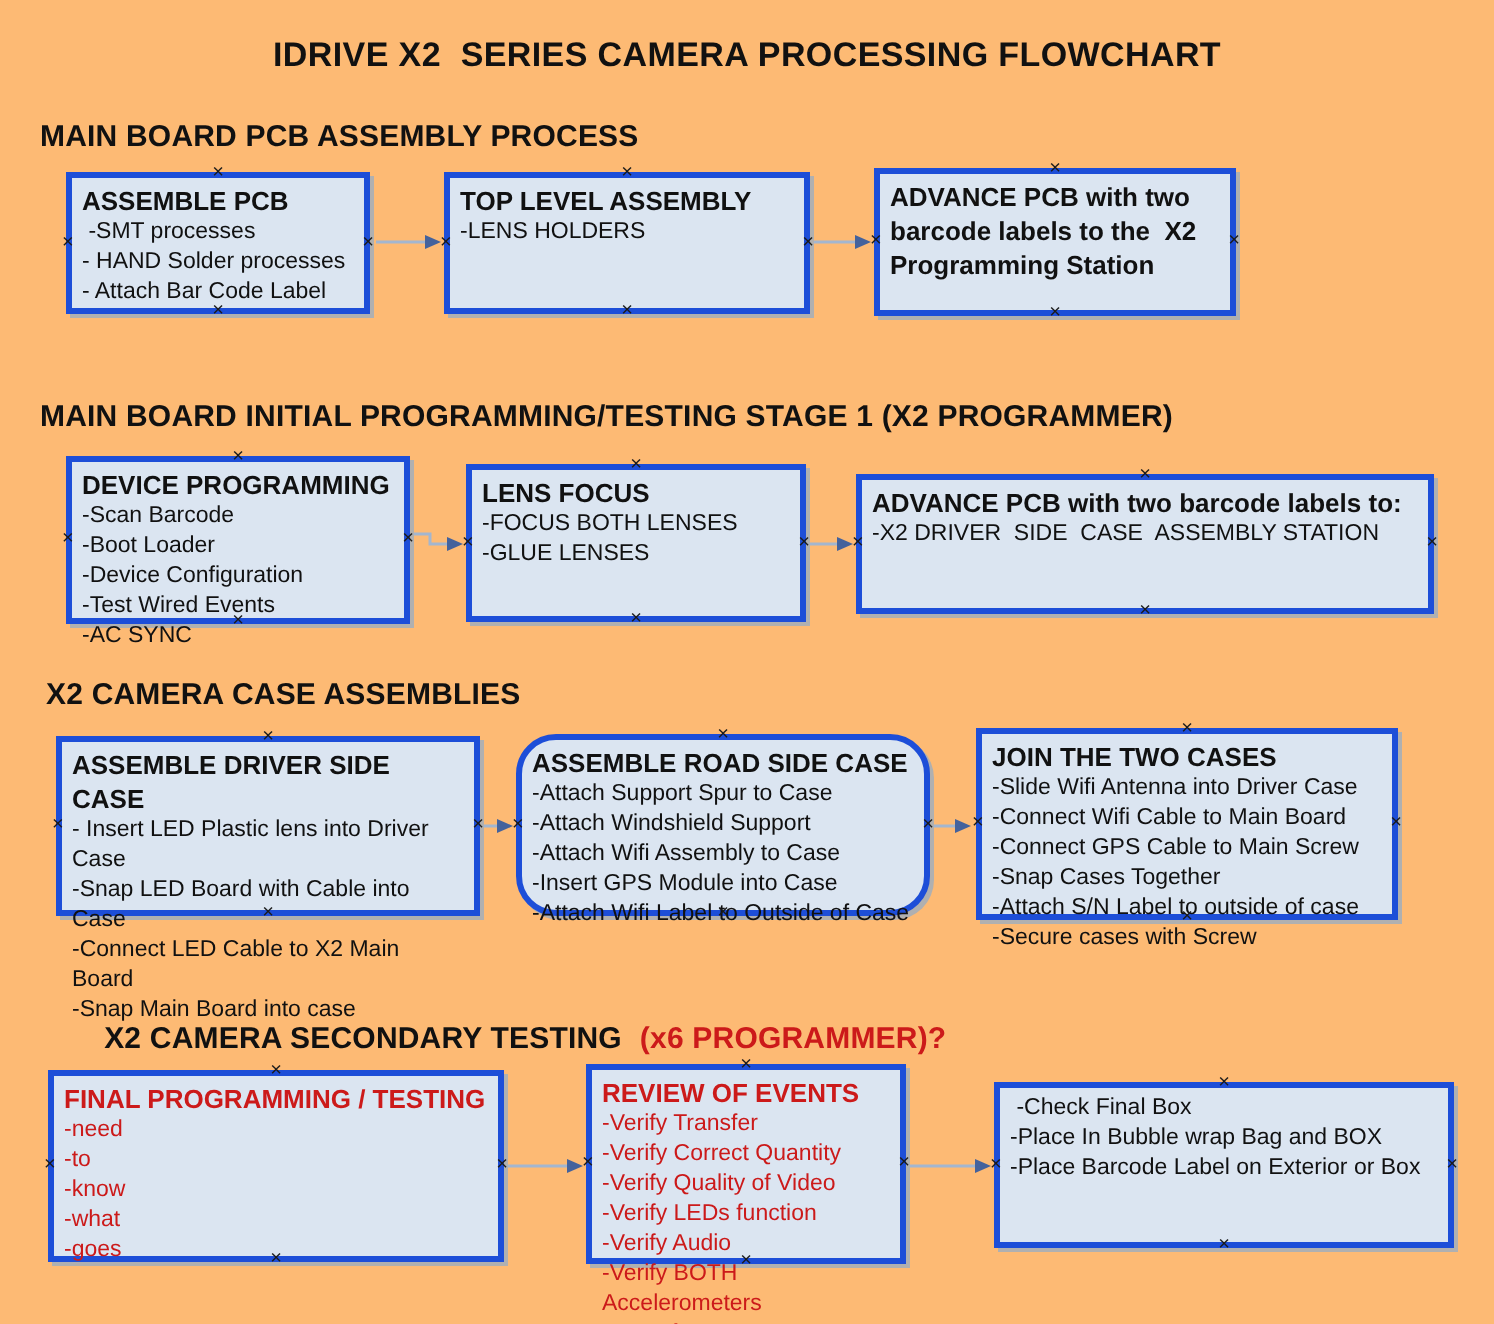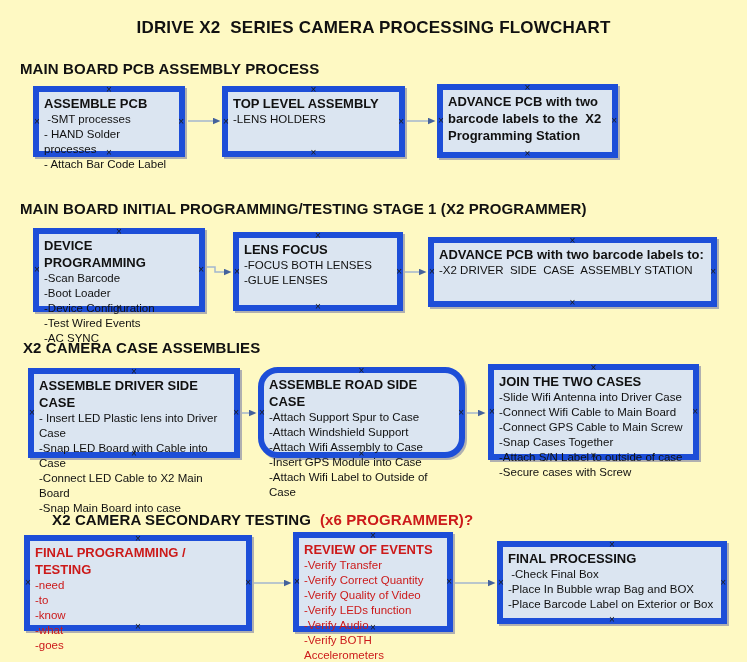--- a/index.html
+++ b/index.html
@@ -1,31 +1,31 @@
 <!DOCTYPE html>
 <html><head>
 <meta charset="utf-8">
 <style>
   html,body{margin:0;padding:0;background:#ffffff;}
   body{width:747px;height:662px;overflow:hidden;
        font-family:"Liberation Sans","DejaVu Sans",sans-serif;color:#111;}
-  #stage{position:relative;width:747px;height:662px;background:#fef9c3;}
+  #stage{position:relative;width:747px;height:662px;background:#fdba74;}
 
   .title{position:absolute;left:0;right:0;top:18px;text-align:center;
          font-size:17px;font-weight:bold;letter-spacing:.2px;white-space:pre;}
 
   .sec-h{position:absolute;font-size:15px;font-weight:bold;letter-spacing:.1px;white-space:pre;}
   .h0{left:20px;top:60px;}
   .h1{left:20px;top:200px;}
   .h2{left:23px;top:339px;}
   .h3{left:35px;top:494px;}
   .red-part{color:#cc1a1a;margin-left:9px;}
 
   .box{position:absolute;box-sizing:border-box;background:#dbe5f1;
-       border:6px solid #1d4ed8;box-shadow:2px 2px 0 #b0b0b0;
+       border:3px solid #1d4ed8;box-shadow:2px 2px 0 #b0b0b0;
        padding:3px 5px 10px 5px;overflow:visible;}
   .bt{font-size:13px;font-weight:bold;line-height:17px;white-space:pre-wrap;}
   .ln{font-size:11.5px;line-height:15px;white-space:pre-wrap;}
   .red .bt,.red .ln{color:#cc1a1a;}
 
   
   .b00{left:33px;top:86px;width:152px;height:71px;}
   .b01{left:222px;top:86px;width:183px;height:71px;}
   .b02{left:437px;top:84px;width:181px;height:74px;}
   .b10{left:33px;top:228px;width:172px;height:84px;}
@@ -190,21 +190,20 @@
     <div class="ln">-Verify Audio</div>
     <div class="ln">-Verify BOTH Accelerometers</div>
     <div class="ln">-Test of accessory ports?</div>
   </div>
 
   <div class="box b32">
     <span class="h ht"></span>
     <span class="h hb"></span>
     <span class="h hl"></span>
     <span class="h hr"></span>
-    <div class="bt">FINAL PROCESSING</div>
     <div class="ln"> -Check Final Box</div>
     <div class="ln">-Place In Bubble wrap Bag and BOX</div>
     <div class="ln">-Place Barcode Label on Exterior or Box</div>
   </div>
 
   <svg class="conn" width="747" height="662">
     <defs>
       <marker id="ah" markerWidth="9" markerHeight="8" refX="0.5" refY="3.5" orient="auto" markerUnits="userSpaceOnUse">
         <path d="M0,0 L8,3.5 L0,7 Z" fill="#44629c"></path>
       </marker>

